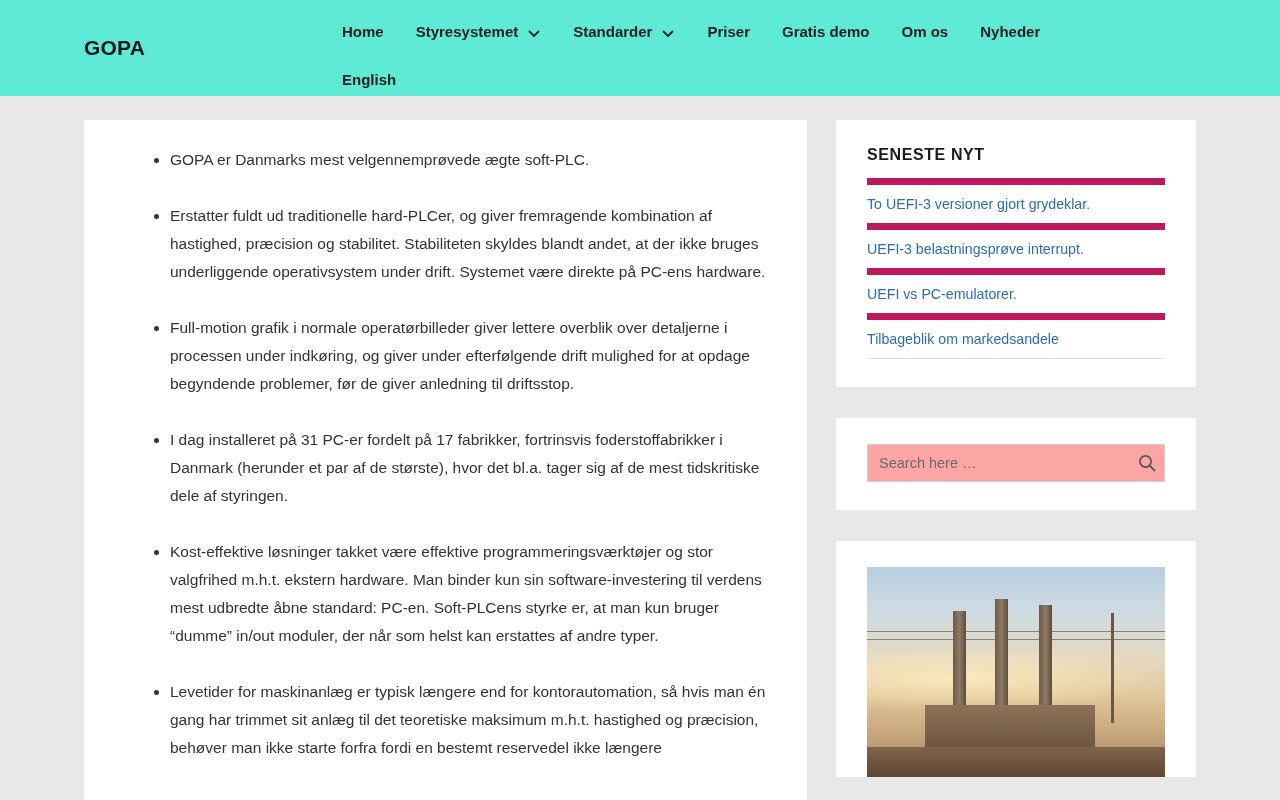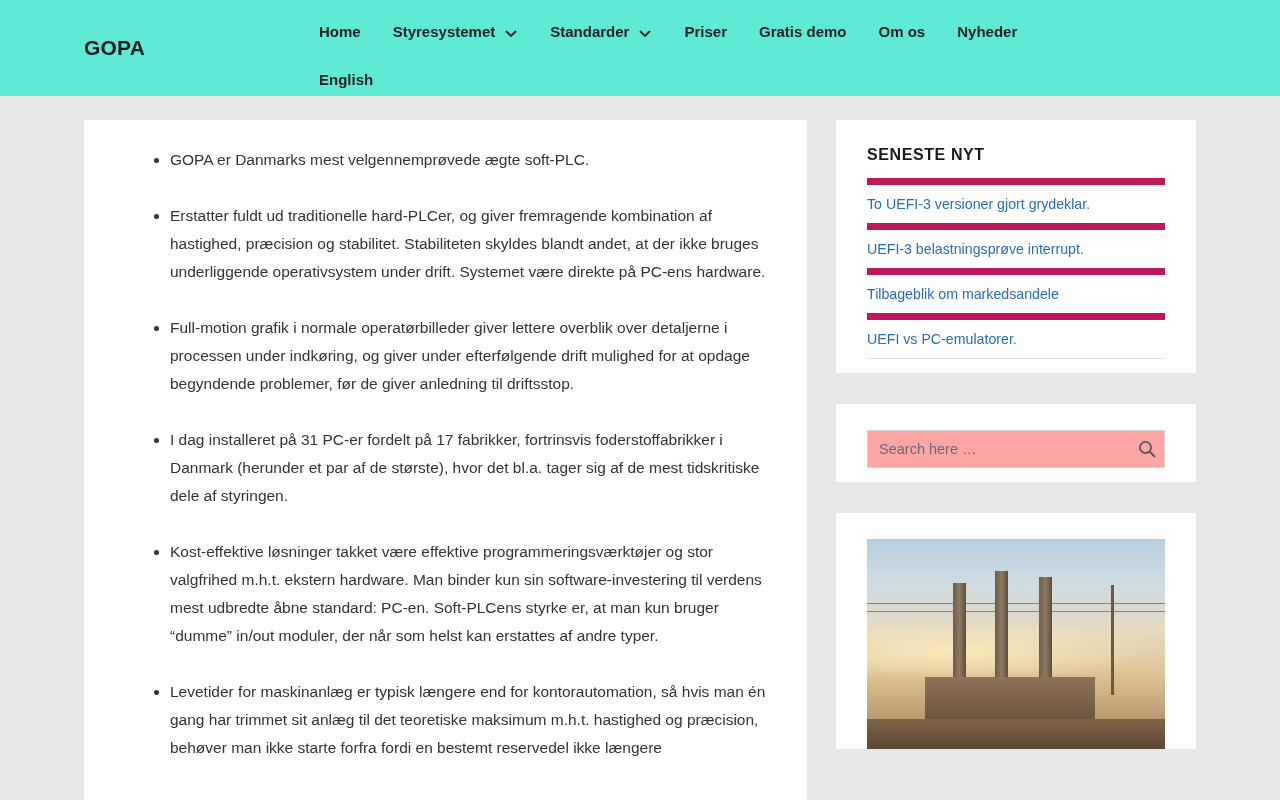--- a/index.html
+++ b/index.html
@@ -27,21 +27,21 @@
     position: absolute;
     left: 84px;
     top: 36px;
     font-size: 21px;
     font-weight: bold;
     color: #1a1a1a;
     letter-spacing: .2px;
   }
   .nav {
     position: absolute;
-    left: 303px;
+    left: 326px;
     top: 8px;
     width: 830px;
     display: flex;
     flex-wrap: wrap;
     align-items: flex-start;
   }
   .nav-item {
     display: flex;
     align-items: center;
     font-size: 15px;
@@ -77,21 +77,21 @@
     padding: 26px 40px 30px 40px;
   }
   .sidebar {
     width: 360px;
     display: flex;
     flex-direction: column;
     gap: 31px;
   }
   .widget {
     background: #ffffff;
-    padding: 26px 31px 14px 31px;
+    padding: 26px 31px 28px 31px;
   }
 
   
   ul.content-list {
     margin: 0;
     padding-left: 46px;
     list-style: disc;
   }
   ul.content-list li {
     font-size: 15.5px;
@@ -275,24 +275,24 @@
     <section class="widget">
       <h2 class="widget-title">SENESTE NYT</h2>
       <ul class="news-list">
         <li>
             <a href="#">To UEFI-3 versioner gjort grydeklar.</a>
           </li>
         <li>
             <a href="#">UEFI-3 belastningsprøve interrupt.</a>
           </li>
         <li>
-            <a href="#">Tilbageblik om markedsandele</a>
+            <a href="#">UEFI vs PC-emulatorer.</a>
           </li>
         <li>
-            <a href="#">UEFI vs PC-emulatorer.</a>
+            <a href="#">Tilbageblik om markedsandele</a>
           </li>
       </ul>
     </section>
 
     <section class="widget">
       <div class="search-wrap">
         <input class="search-input" type="text" placeholder="Search here …" style="">
         <button class="search-btn">
           <svg viewBox="0 0 20 20" width="20" height="20">
             <circle cx="8.5" cy="8.5" r="5.6" fill="none" stroke="#555" stroke-width="1.7"></circle>

